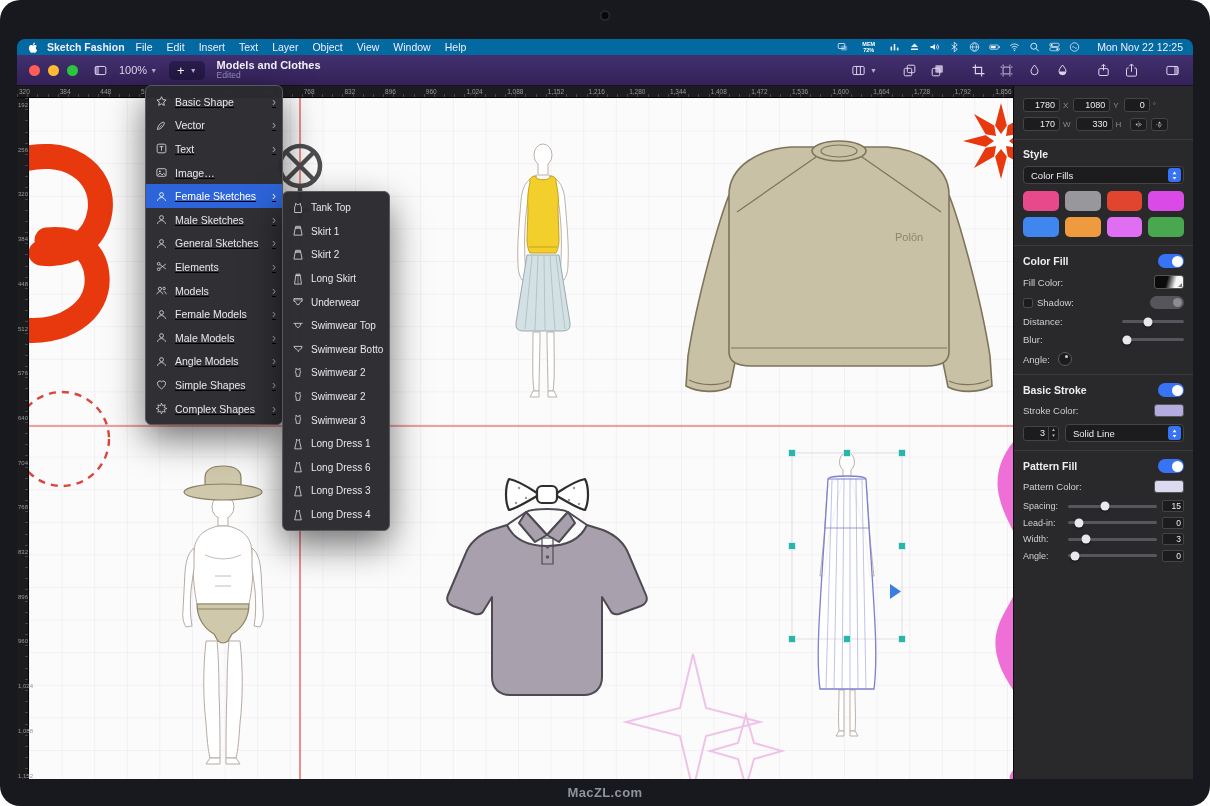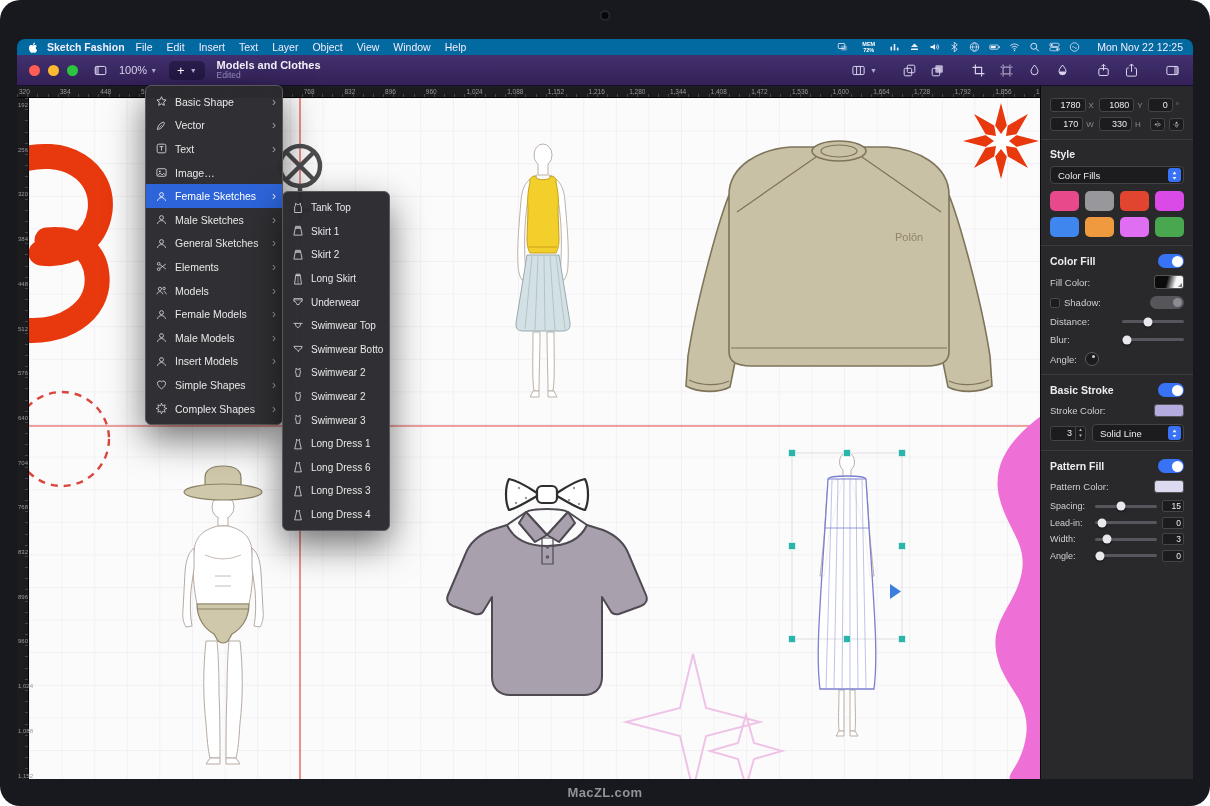--- a/index.html
+++ b/index.html
@@ -38,21 +38,21 @@
   .ruler-h{position:absolute;left:0;top:47px;width:1024px;height:12px;background-color:#1c1c1f;border-bottom:1px solid #050506;color:#97979d;font-size:6.5px;z-index:3;
     background-image:repeating-linear-gradient(90deg,#45454a 0 1px,transparent 1px 10.17px);background-size:100% 3px;background-position:0 100%;background-repeat:no-repeat;}
   .rh-num{position:absolute;top:1.5px;left:calc(var(--i)*40.68px + 2px);white-space:nowrap;}
   .ruler-v{position:absolute;left:0;top:59px;width:12px;bottom:0;background-color:#1c1c1f;border-right:1px solid #050506;color:#97979d;font-size:6px;z-index:3;
     background-image:repeating-linear-gradient(180deg,#45454a 0 1px,transparent 1px 11.17px);background-size:3px 100%;background-position:100% 0;background-repeat:no-repeat;}
   .rv-num{position:absolute;left:1px;top:calc(var(--i)*44.7px + 4px);}
   .canvas{position:absolute;left:12px;top:59px;width:1012px;height:681px;background:#fcfbfc;overflow:hidden;}
   .canvas svg.art{position:absolute;left:0;top:0;}
 
   
-  .inspector{position:absolute;right:0;top:47px;width:153px;bottom:0;background:#29292c;border-left:1px solid #0a0a0c;color:#d8d8dc;font-size:9.5px;padding:7px 9px;z-index:4;}
+  .inspector{position:absolute;right:0;top:47px;width:180px;bottom:0;background:#29292c;border-left:1px solid #0a0a0c;color:#d8d8dc;font-size:9.5px;padding:7px 9px;z-index:4;}
   .irow{display:flex;align-items:center;margin:5px 0;}
   .fld{background:#1c1c1e;border:1px solid #444447;border-radius:3px;height:14px;display:flex;align-items:center;justify-content:flex-end;padding:0 4px;color:#ececf0;font-size:9px;}
   .w38{width:37px;} .w26{width:26px;}
   .unit{color:#8a8a8f;font-size:8px;margin:0 5px 0 3px;}
   .mini-btn{width:17px;height:13px;background:#1c1c1e;border:1px solid #444447;border-radius:3px;margin-left:4px;color:#c9c9ce;padding:1px;}
   .sep{height:1px;background:#3b3b3f;margin:8px -9px;}
   .sec{display:flex;justify-content:space-between;align-items:center;margin:6px 0 4px;}
   .sec-title{font-size:10.5px;font-weight:700;color:#ededf0;}
   .tog{width:26px;height:14px;border-radius:8px;background:#3873f5;position:relative;flex:none;}
   .tog::after{content:"";position:absolute;right:1.5px;top:1.5px;width:11px;height:11px;border-radius:50%;background:#fff;}
@@ -76,21 +76,21 @@
   .stepper .v{flex:1;text-align:right;padding:1px 3px 0 0;font-size:9px;color:#ececf0;}
   .stepper .arr{width:10px;display:flex;flex-direction:column;align-items:center;justify-content:center;font-size:4.5px;color:#bbb;line-height:1.25;border-left:1px solid #444447;}
   .str-sw{width:30px;height:13px;border-radius:3px;border:1px solid #555;}
   .flex1{flex:1;width:auto;}
   .prow{display:flex;align-items:center;gap:5px;margin:4.5px 0;}
   .plbl{width:40px;color:#cfcfd3;font-size:9px;}
   .pval{width:22px;height:12px;background:#1c1c1e;border:1px solid #444447;border-radius:2px;text-align:right;font-size:8.5px;padding:0 2px;color:#ececf0;line-height:11px;}
 
   
   .ctx-menu{position:absolute;background:rgba(44,44,48,.98);border:1px solid #57575c;border-radius:6px;padding:4px 0;box-shadow:0 14px 36px rgba(0,0,0,.55);z-index:20;}
-  .insert-menu{left:128px;top:46px;width:138px;}
+  .insert-menu{left:128px;top:46px;width:138px;text-decoration:underline;}
   .sub-menu{left:265px;top:152px;width:108px;}
   .mi{display:flex;align-items:center;height:23.6px;padding:0 6px 0 9px;color:#e8e8ea;font-size:10.5px;gap:7px;cursor:default;}
   .mi.sel{background:#2d64d9;color:#fff;}
   .mi-ic{width:13px;height:13px;flex:none;color:#d8d8dd;}
   .mi.sel .mi-ic{color:#fff;}
   .mi-label{flex:1;white-space:nowrap;overflow:hidden;}
   .mi-chev{color:#9a9aa2;font-size:12px;line-height:1;}
   .mi.sel .mi-chev{color:#dfe8ff;}
   .sub-menu .mi{font-size:10px;}
   .sub-menu .mi-ic{width:12px;height:12px;}
@@ -921,21 +921,21 @@
           <span class="mi-label">Male Models</span>
           <span class="mi-chev">›</span>
         </div>
 
         <div class="mi" style="--i: 11;">
           <span class="mi-ic">
             <svg class="sym">
               <use href="#sym-person"></use>
             </svg>
           </span>
-          <span class="mi-label">Insert Models</span>
+          <span class="mi-label">Angle Models</span>
           <span class="mi-chev">›</span>
         </div>
 
         <div class="mi" style="--i: 12;">
           <span class="mi-ic">
             <svg class="sym">
               <use href="#sym-heart"></use>
             </svg>
           </span>
           <span class="mi-label">Simple Shapes</span>

